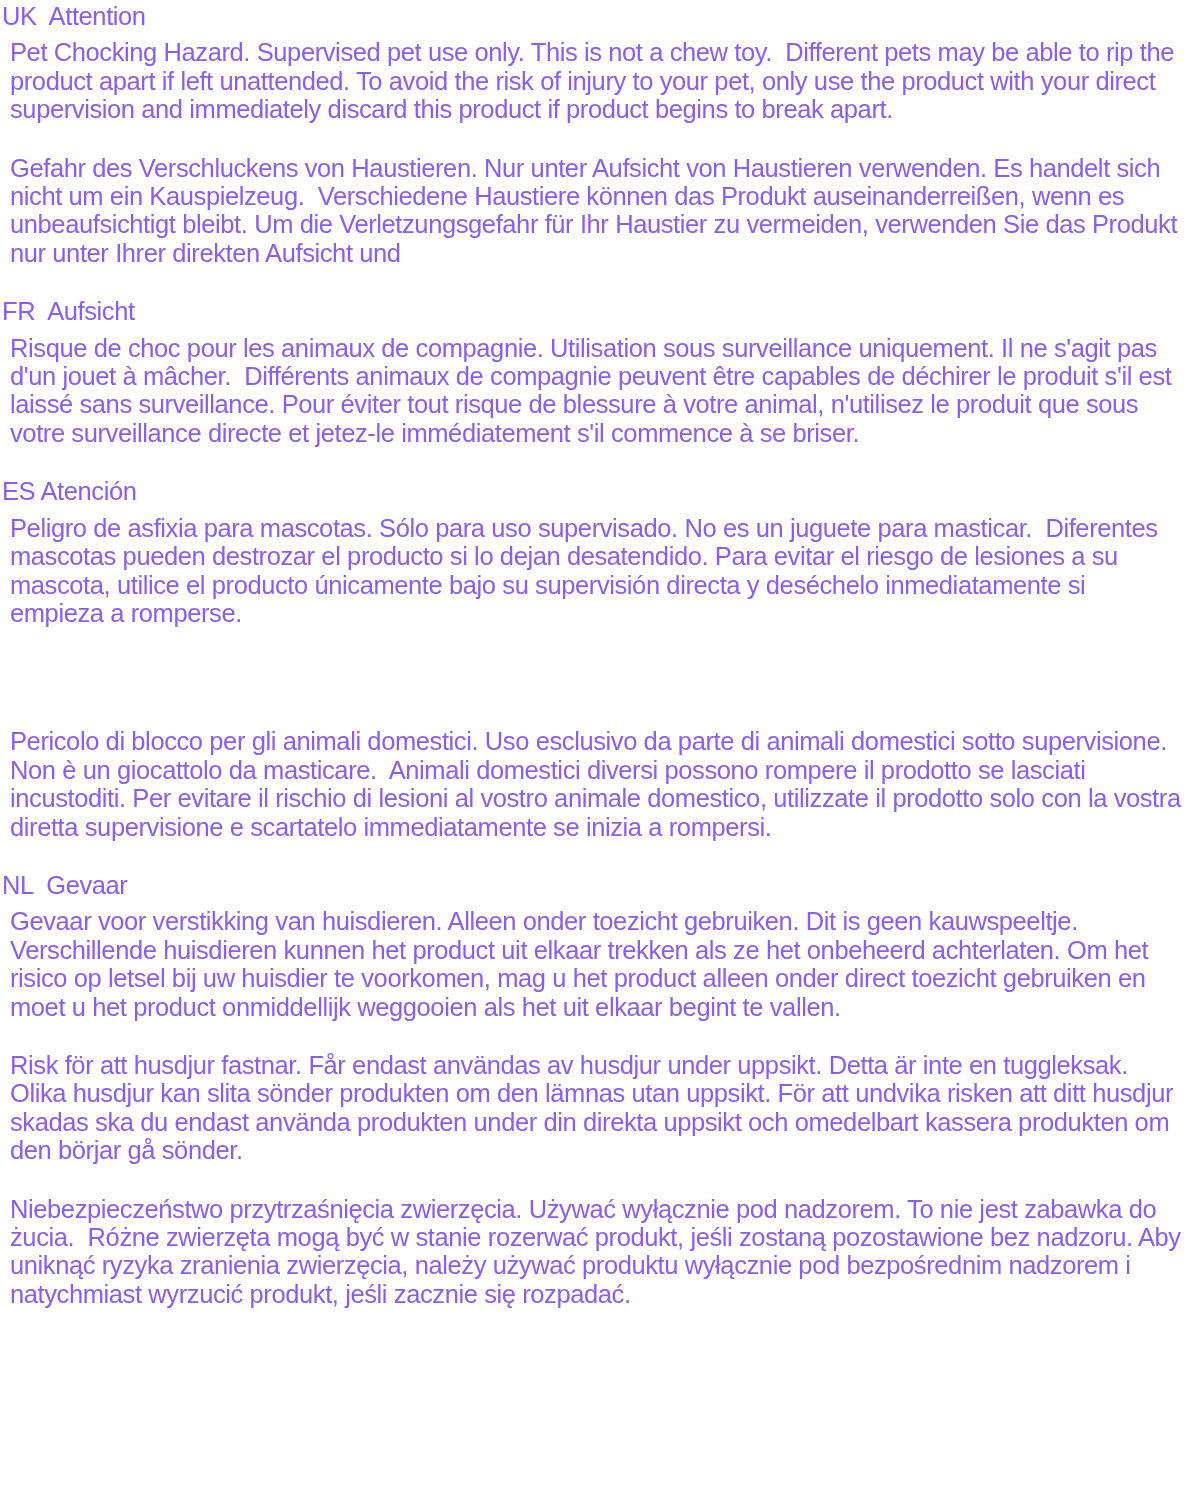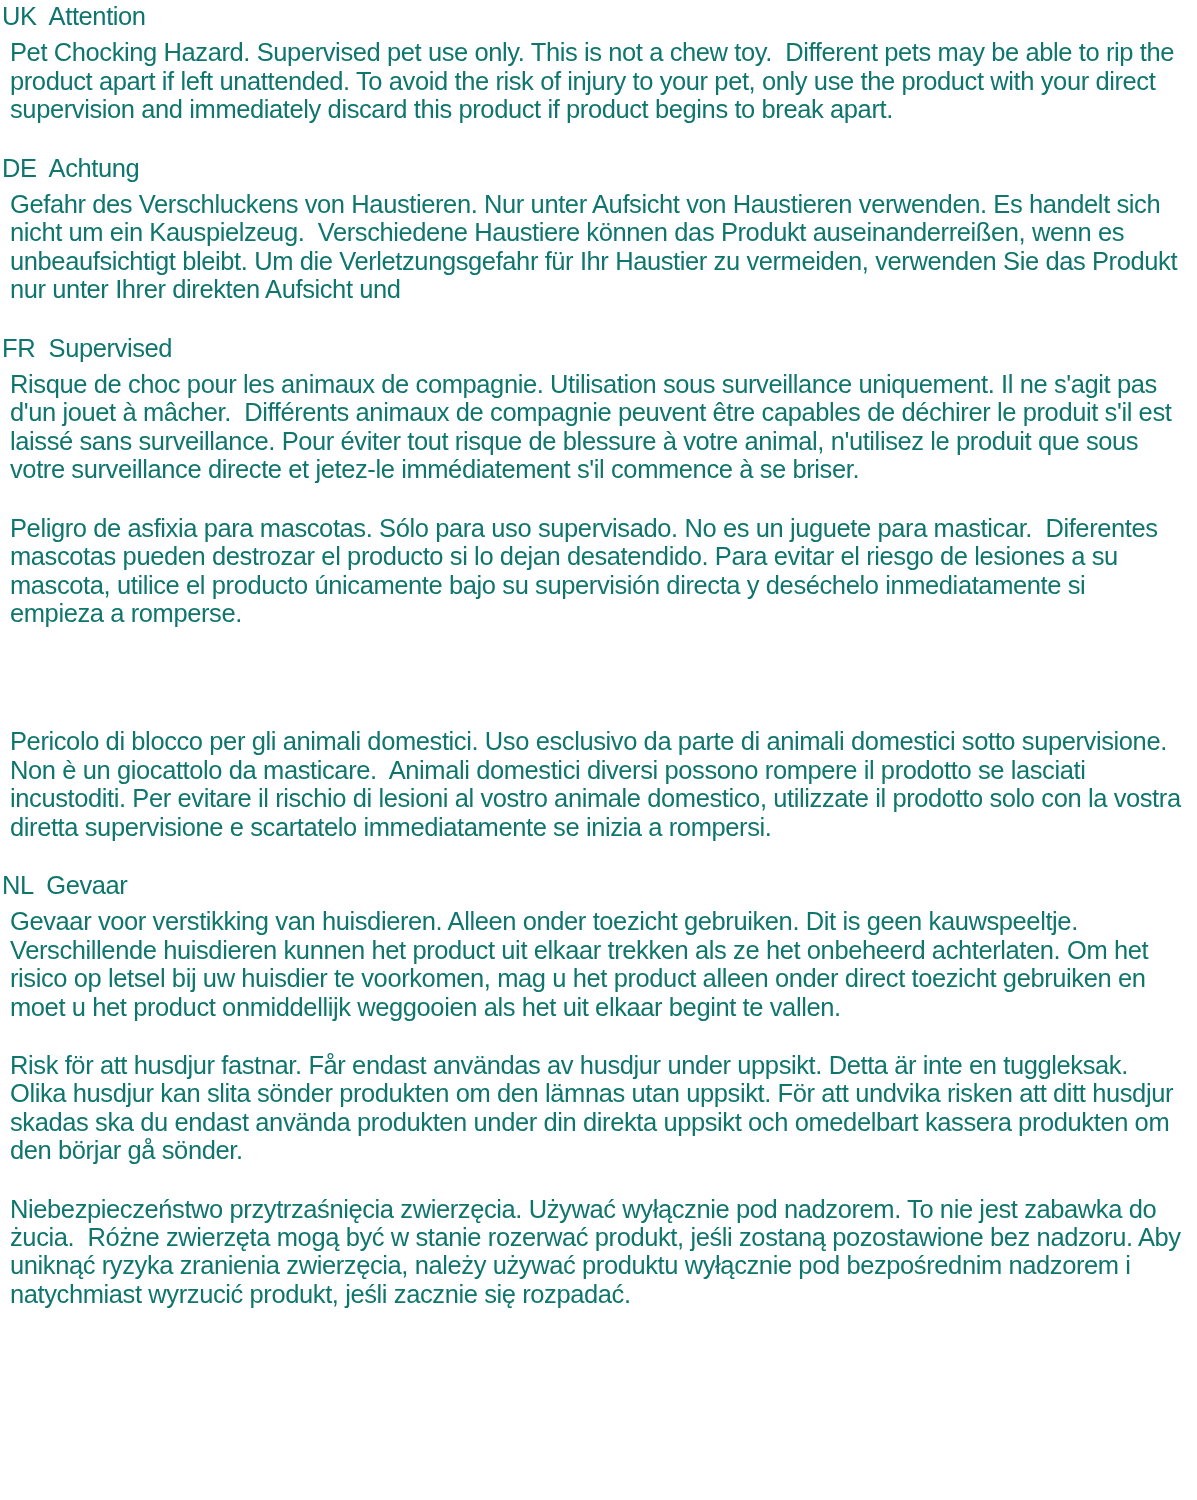--- a/index.html
+++ b/index.html
@@ -5,21 +5,21 @@
   html, body {
     margin: 0;
     padding: 0;
     background: #ffffff;
   }
   .page {
     box-sizing: border-box;
     width: 1197px;
     min-height: 1500px;
     background: #ffffff;
-    color: #0f766e;
+    color: #8b5cf6;
     padding: 2px 4px 10px 2px;
     font-family: "Liberation Sans", "DejaVu Sans", sans-serif;
     font-size: 25.5px;
     line-height: 28.4px;
     letter-spacing: -0.4px;
   }
   .warn {
     margin: 0 0 30px 0;
   }
   .warn.gap-large {
@@ -40,30 +40,30 @@
 <body>
 
 <main class="page">
 
   <section class="warn">
     <h2 class="head">UK  Attention</h2>
     <p class="body">Pet Chocking Hazard. Supervised pet use only. This is not a chew toy.  Different pets may be able to rip the product apart if left unattended. To avoid the risk of injury to your pet, only use the product with your direct supervision and immediately discard this product if product begins to break apart.</p>
   </section>
 
   <section class="warn">
-    <h2 class="head">DE  Achtung</h2>
     <p class="body">Gefahr des Verschluckens von Haustieren. Nur unter Aufsicht von Haustieren verwenden. Es handelt sich nicht um ein Kauspielzeug.  Verschiedene Haustiere können das Produkt auseinanderreißen, wenn es unbeaufsichtigt bleibt. Um die Verletzungsgefahr für Ihr Haustier zu vermeiden, verwenden Sie das Produkt nur unter Ihrer direkten Aufsicht und</p>
   </section>
 
   <section class="warn">
-    <h2 class="head">FR  Supervised</h2>
+    <h2 class="head">FR  Aufsicht</h2>
     <p class="body">Risque de choc pour les animaux de compagnie. Utilisation sous surveillance uniquement. Il ne s'agit pas d'un jouet à mâcher.  Différents animaux de compagnie peuvent être capables de déchirer le produit s'il est laissé sans surveillance. Pour éviter tout risque de blessure à votre animal, n'utilisez le produit que sous votre surveillance directe et jetez-le immédiatement s'il commence à se briser.</p>
   </section>
 
   <section class="warn gap-large">
+    <h2 class="head">ES Atención</h2>
     <p class="body">Peligro de asfixia para mascotas. Sólo para uso supervisado. No es un juguete para masticar.  Diferentes mascotas pueden destrozar el producto si lo dejan desatendido. Para evitar el riesgo de lesiones a su mascota, utilice el producto únicamente bajo su supervisión directa y deséchelo inmediatamente si empieza a romperse.</p>
   </section>
 
   <section class="warn">
     <p class="body">Pericolo di blocco per gli animali domestici. Uso esclusivo da parte di animali domestici sotto supervisione. Non è un giocattolo da masticare.  Animali domestici diversi possono rompere il prodotto se lasciati incustoditi. Per evitare il rischio di lesioni al vostro animale domestico, utilizzate il prodotto solo con la vostra diretta supervisione e scartatelo immediatamente se inizia a rompersi.</p>
   </section>
 
   <section class="warn">
     <h2 class="head">NL  Gevaar</h2>
     <p class="body">Gevaar voor verstikking van huisdieren. Alleen onder toezicht gebruiken. Dit is geen kauwspeeltje.  Verschillende huisdieren kunnen het product uit elkaar trekken als ze het onbeheerd achterlaten. Om het risico op letsel bij uw huisdier te voorkomen, mag u het product alleen onder direct toezicht gebruiken en moet u het product onmiddellijk weggooien als het uit elkaar begint te vallen.</p>

